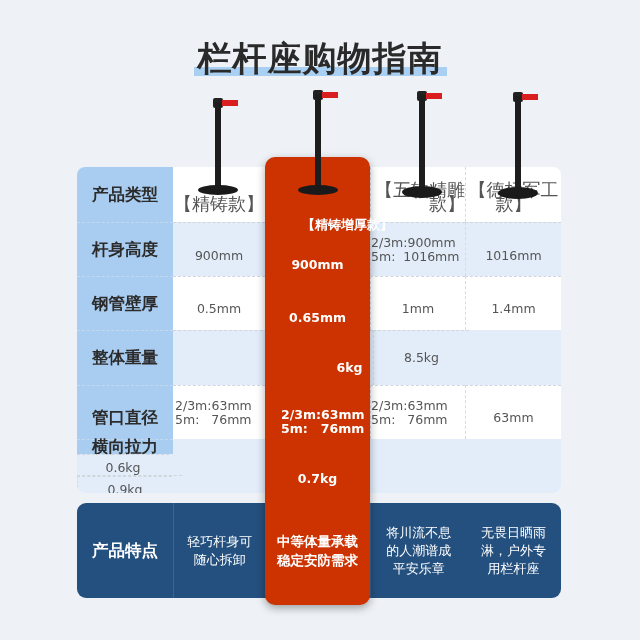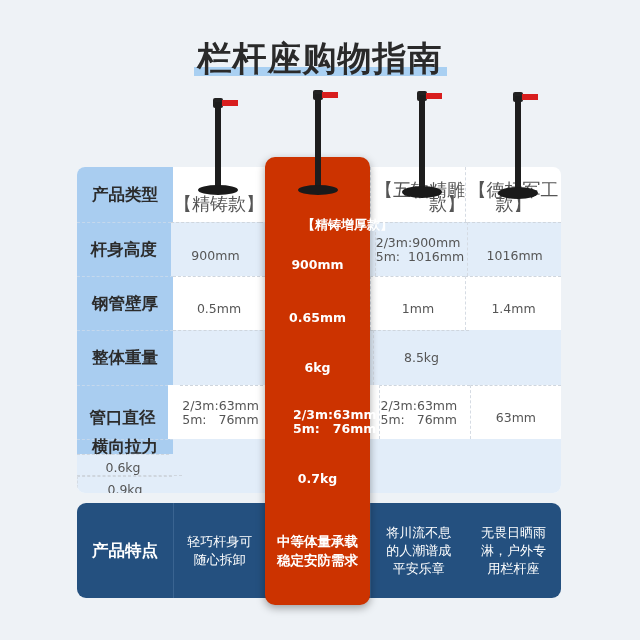--- a/index.html
+++ b/index.html
@@ -35,21 +35,21 @@
   }
   .row:first-child .cell { border-top: none; }
   .label-cell {
     width: 96px; background: #a9cdf0; color: #2b2b2b; font-weight: bold; font-size: 16.5px;
     border-top: 1px dashed #c5d8ec;
   }
   .c1 { width: 92px; }
   .c2 { width: 105px; }
   .c3 { width: 95px; border-left: 1px dashed #d5dbe3; text-align: right; }
   .c4 { width: 96px; border-left: 1px dashed #d5dbe3; }
-  .multi { flex-direction: column; align-items: flex-start; justify-content: center; padding-left: 6px; margin-left: 12px; }
+  .multi { flex-direction: column; align-items: flex-start; justify-content: center; padding-left: 6px; }
   .multi span { display: block; white-space: pre; }
   .hl-col {
     position: absolute; left: 265px; top: 157px; width: 105px; height: 448px;
     background: #cc3300; border-radius: 10px;
     box-shadow: 0 3px 8px rgba(0,0,0,0.35);
   }
   .hl-cell {
     position: absolute; left: 0; width: 105px; display: flex; flex-direction: column;
     align-items: center; justify-content: center; color: #fff; font-weight: bold;
     font-size: 12.5px; line-height: 14px; text-align: center;
@@ -158,21 +158,21 @@
   </div>
   <div class="f-cell f3">
     <div><span>无畏日晒雨</span><br><span>淋，户外专</span><br><span>用栏杆座</span></div>
   </div>
 </div>
 
 <div class="hl-col">
   <div class="hl-cell" style="top:54px;height:28px;font-size:13px;padding-left:30px;">【精铸增厚款】</div>
   <div class="hl-cell" style="top:75px;height:54px;padding-top:12px;box-sizing:border-box;">900mm</div>
   <div class="hl-cell" style="top:129px;height:54px;padding-top:10px;box-sizing:border-box;">0.65mm</div>
-  <div class="hl-cell" style="top:183px;height:55px;">6kg</div>
+  <div class="hl-cell" style="top:183px;height:55px;margin-left:32px;">6kg</div>
   <div class="hl-cell multi" style="top:238px;height:54px;">
     <span style="white-space:pre">2/3m:63mm</span>
     <span style="white-space:pre">5m:   76mm</span>
   </div>
   <div class="hl-cell" style="top:292px;height:54px;padding-top:6px;box-sizing:border-box;">0.7kg</div>
   <div class="hl-cell" style="top:346px;height:95px;font-size:13.5px;line-height:19px;">
     <span>中等体量承载</span>
     <span>稳定安防需求</span>
   </div>
 </div>

